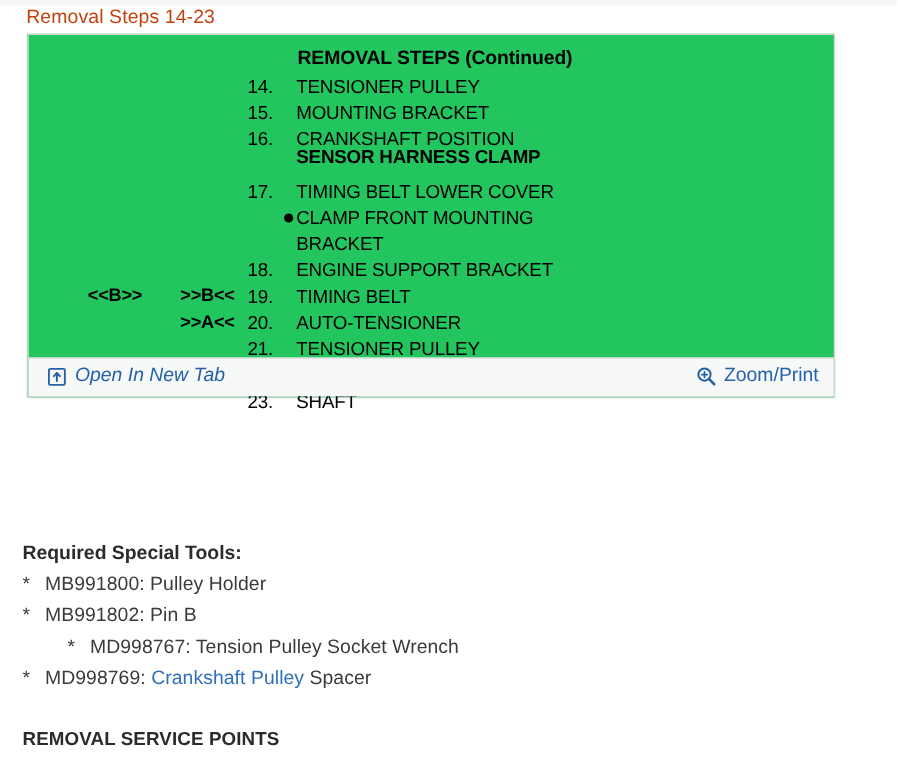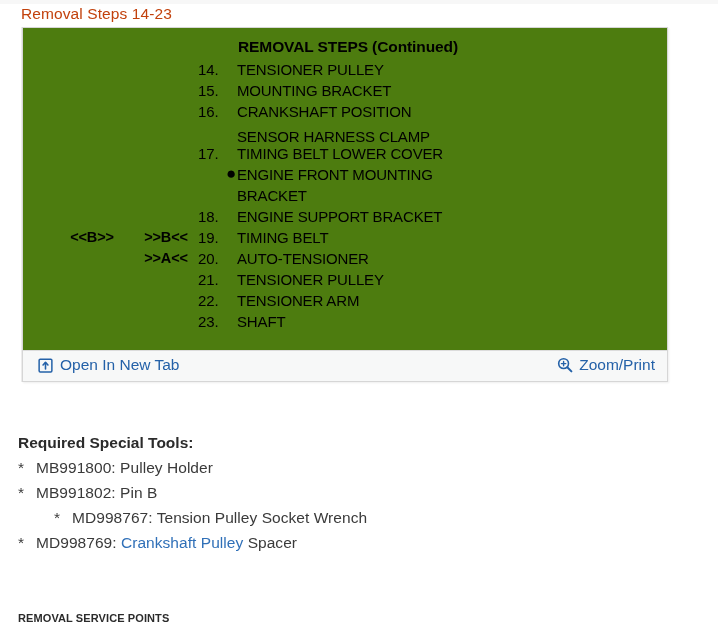--- a/index.html
+++ b/index.html
@@ -35,22 +35,22 @@
     font-weight: 400;
     color: #c2410c;
     letter-spacing: 0.1px;
     white-space: nowrap;
   }
 
   
   .figure-card {
     position: absolute;
     left: 22px; top: 27px;
-    width: 646px; height: 355px;
-    background: #4d7c0f;
+    width: 646px; height: 291px;
+    background: #22c55e;
     border: 1px solid #d6d6d6;
     box-shadow: -1px 0 0 0 #ececec, 1px 1px 2px rgba(0,0,0,0.07);
   }
 
   .figure-body {
     position: relative;
     width: 100%;
     height: 319px;
     overflow: hidden;
   }
@@ -129,21 +129,21 @@
     top: 5px;
     display: flex;
     align-items: center;
     gap: 6px;
     font-size: 15.5px;
     color: #2461a8;
     text-decoration: none;
     cursor: pointer;
     white-space: nowrap;
   }
-  .footer-link-left { left: 14px; }
+  .footer-link-left { left: 14px; font-style: italic; }
   .footer-link-right { right: 12px; }
   .footer-link .ico {
     display: inline-flex;
     width: 17px; height: 17px;
     align-items: center; justify-content: center;
   }
   .footer-link .ico svg { display: block; }
 
   
   .tools-heading {
@@ -170,26 +170,25 @@
   }
   .tool-row a {
     color: #3070b8;
     text-decoration: none;
     cursor: pointer;
   }
 
   .section-heading {
     position: absolute;
     left: 18px; top: 583px;
-    font-size: 11px;
+    font-size: 15px;
     font-weight: bold;
     color: #2b2b2b;
     letter-spacing: 0.1px;
     white-space: nowrap;
-    margin-top: 29px;
   }
 </style>
 </head>
 <body>
 
 <div class="top-strip"></div>
 
 <div class="page-title">Removal Steps 14-23</div>
 
 <div class="figure-card">
@@ -203,30 +202,30 @@
             <span class="step-label">TENSIONER PULLEY</span>
           </div>
           <div class="step-row" style="top: 54px;">
             <span class="step-num">15.</span>
             <span class="step-label">MOUNTING BRACKET</span>
           </div>
           <div class="step-row" style="top: 75px;">
             <span class="step-num">16.</span>
             <span class="step-label">CRANKSHAFT POSITION</span>
           </div>
-          <div class="step-row" style="top: 100px;">
+          <div class="step-row" style="top: 89px; font-weight: bold;">
             <span class="step-label">SENSOR HARNESS CLAMP</span>
           </div>
           <div class="step-row" style="top: 117px;">
             <span class="step-num">17.</span>
             <span class="step-label">TIMING BELT LOWER COVER</span>
           </div>
           <div class="step-row" style="top: 138px;">
             <span class="step-bullet">●</span>
-            <span class="step-label">ENGINE FRONT MOUNTING</span>
+            <span class="step-label">CLAMP FRONT MOUNTING</span>
           </div>
           <div class="step-row" style="top: 159px;">
             <span class="step-label">BRACKET</span>
           </div>
           <div class="step-row" style="top: 180px;">
             <span class="step-num">18.</span>
             <span class="step-label">ENGINE SUPPORT BRACKET</span>
           </div>
           <div class="step-row" style="top: 201px;">
             <span class="mark-left">&lt;&lt;B&gt;&gt;</span>

